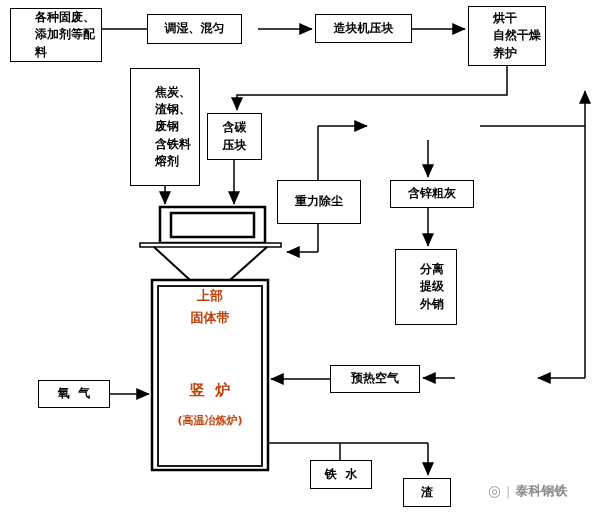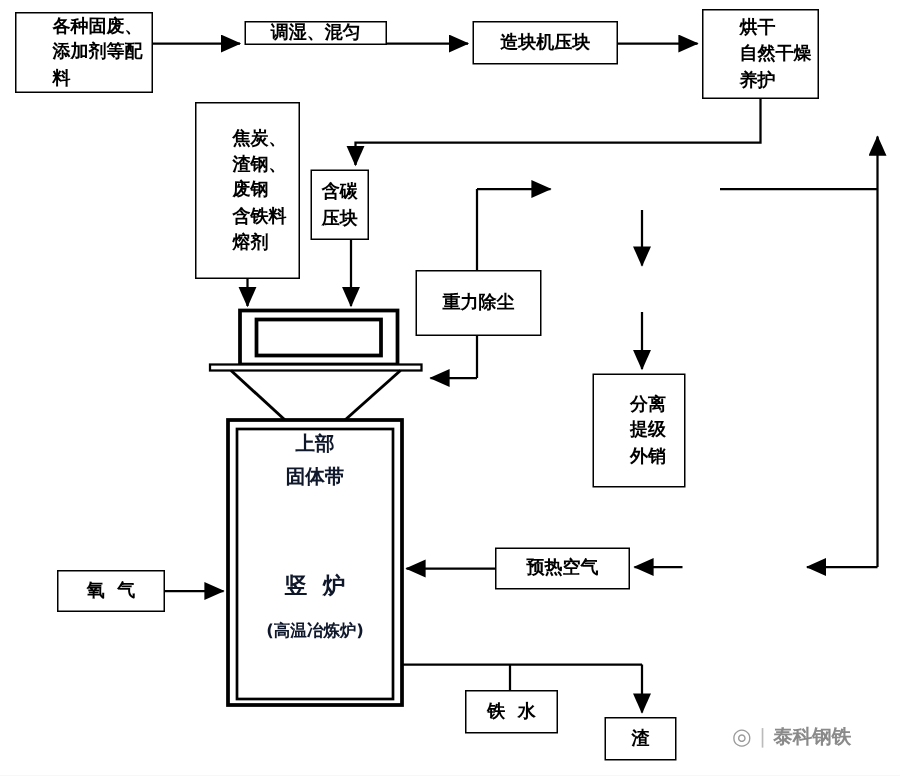--- a/index.html
+++ b/index.html
@@ -12,21 +12,21 @@
   .box {
     position:absolute; box-sizing:border-box; background:#ffffff;
     border:1.5px solid #000;
     display:flex; align-items:center; justify-content:center;
     text-align:center; white-space:pre-wrap;
     font-weight:bold; font-size:12px; line-height:1.42; color:#000;
   }
   .box.left { justify-content:flex-start; text-align:left; padding-left:24px; }
   .flabel {
     position:absolute; left:152px; width:116px; text-align:center;
-    font-weight:bold; color:#0f172a; white-space:pre-wrap;
+    font-weight:bold; color:#c2410c; white-space:pre-wrap;
   }
   .watermark {
     position:absolute; left:488px; top:482px; display:flex; align-items:center;
     gap:5px; font-size:13px; font-weight:bold; color:#8a8a8a;
   }
   .watermark .logo { font-size:15px; color:#9a9a9a; }
   .watermark .divider { color:#bbbbbb; font-weight:normal; }
 </style>
 </head>
 <body>
@@ -76,40 +76,41 @@
     <line x1="154" y1="247" x2="190" y2="280" stroke="#000" stroke-width="2"></line>
     <line x1="267" y1="247" x2="230" y2="280" stroke="#000" stroke-width="2"></line>
     <rect x="152" y="280" width="116" height="190" fill="#fff" stroke="#000" stroke-width="2.5"></rect>
     <rect x="158" y="286" width="104" height="180" fill="none" stroke="#000" stroke-width="1.8"></rect>
   </svg>
 
   <div class="box left" style="left:10px;top:8px;width:92px;height:54px">各种固废、
 添加剂等配
 料</div>
 
-  <div class="box" style="left:163px;top:14px;width:95px;height:16px">调湿、混匀</div>
+  <div class="box" style="left:147px;top:14px;width:95px;height:30px">调湿、混匀</div>
 
   <div class="box" style="left:315px;top:14px;width:97px;height:29px">造块机压块</div>
 
   <div class="box left" style="left:468px;top:6px;width:78px;height:60px">烘干
 自然干燥
 养护</div>
 
   <div class="box left" style="left:130px;top:68px;width:70px;height:118px">焦炭、
 渣钢、
 废钢
 含铁料
 熔剂</div>
 
-  <div class="box" style="left:207px;top:113px;width:39px;height:47px">含碳
+  <div class="box" style="left:207px;top:113px;width:55px;height:47px">含碳
 压块</div>
 
 
   <div class="box" style="left:277px;top:180px;width:84px;height:44px">重力除尘</div>
 
+  <div class="box" style="left:390px;top:180px;width:84px;height:28px">含锌粗灰</div>
 
   <div class="box left" style="left:395px;top:249px;width:62px;height:76px">分离
 提级
 外销</div>
 
   <div class="box" style="left:38px;top:380px;width:72px;height:28px">氧  气</div>
 
   <div class="box" style="left:330px;top:365px;width:90px;height:28px">预热空气</div>
 
 

